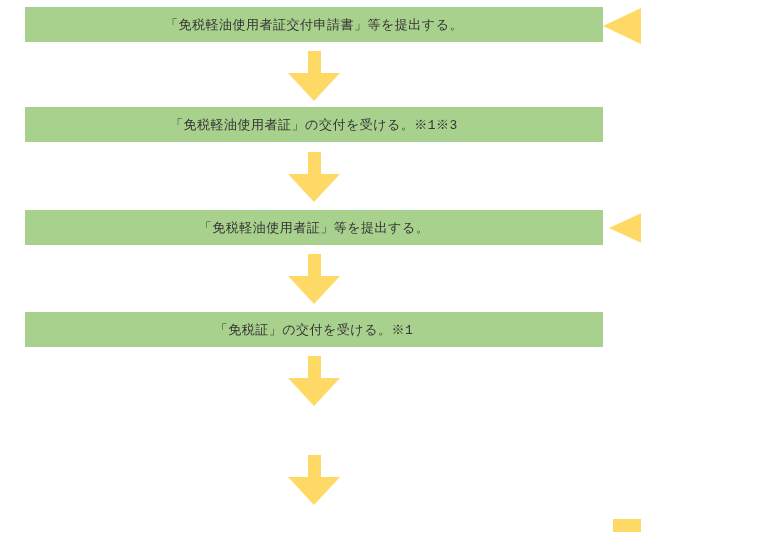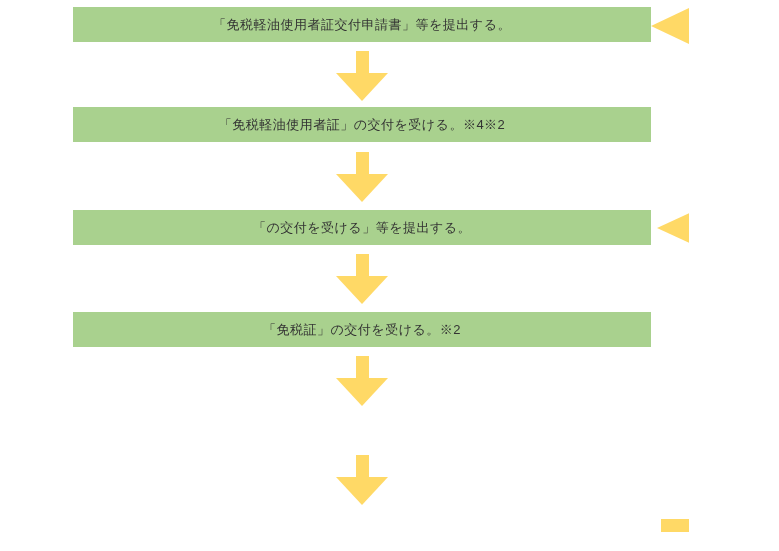--- a/index.html
+++ b/index.html
@@ -7,23 +7,22 @@
     --yellow: #FFD966;
     --text: #333333;
     --bg: #FFFFFF;
   }
   html, body { margin: 0; padding: 0; background: var(--bg); }
   .canvas {
     position: relative;
     width: 641px;
     height: 551px;
     background: var(--bg);
-    font-family: Liberation Sans, sans-serif;
+    font-family: Liberation Mono, monospace;
     overflow: hidden;
-    margin-left: 48px;
   }
   .step {
     position: absolute;
     left: 25px;
     width: 578px;
     height: 35px;
     background: var(--green);
     display: flex;
     align-items: center;
     justify-content: center;
@@ -74,27 +73,27 @@
 </style>
 </head>
 <body>
 
 <div class="canvas">
 
   <div class="step" style="top:7px">
     <span class="step-label">「免税軽油使用者証交付申請書」等を提出する。</span>
   </div>
   <div class="step" style="top:107px">
-    <span class="step-label">「免税軽油使用者証」の交付を受ける。※4※2</span>
+    <span class="step-label">「免税軽油使用者証」の交付を受ける。※1※3</span>
   </div>
   <div class="step" style="top:210px">
-    <span class="step-label">「の交付を受ける」等を提出する。</span>
+    <span class="step-label">「免税軽油使用者証」等を提出する。</span>
   </div>
   <div class="step" style="top:312px">
-    <span class="step-label">「免税証」の交付を受ける。※2</span>
+    <span class="step-label">「免税証」の交付を受ける。※1</span>
   </div>
 
   <div class="varrow" style="top:51px">
     <div class="shaft"></div>
     <div class="head"></div>
   </div>
   <div class="varrow" style="top:152px">
     <div class="shaft"></div>
     <div class="head"></div>
   </div>

